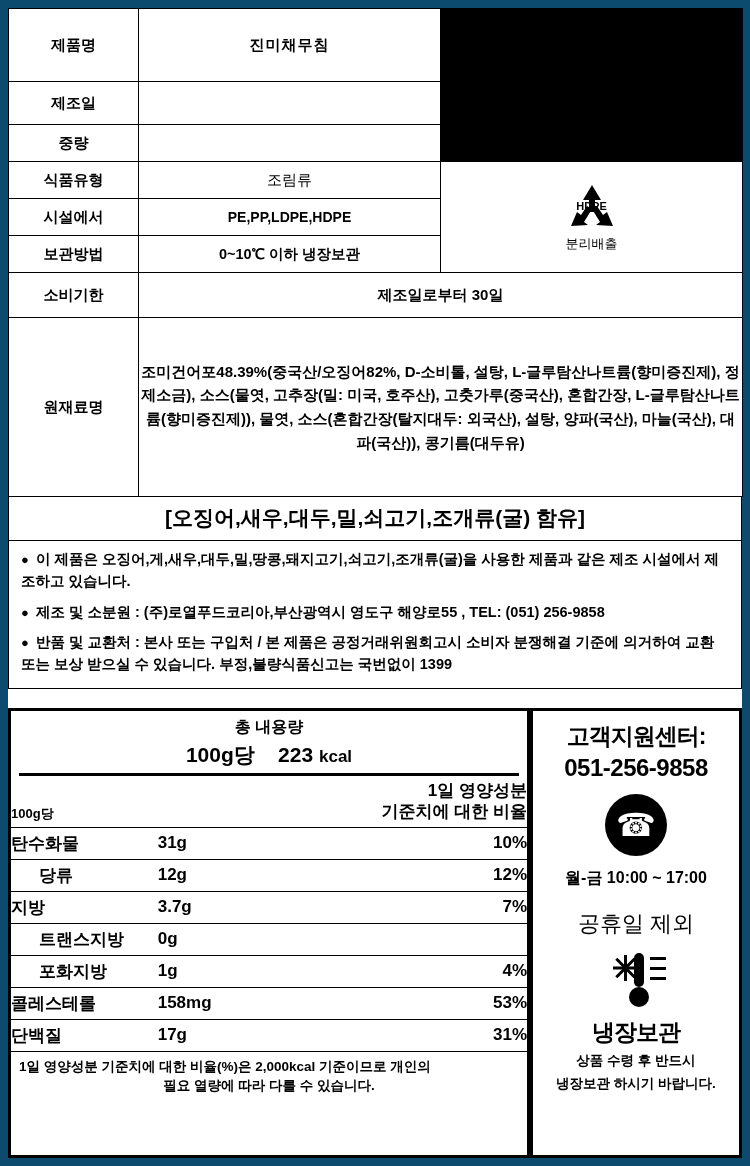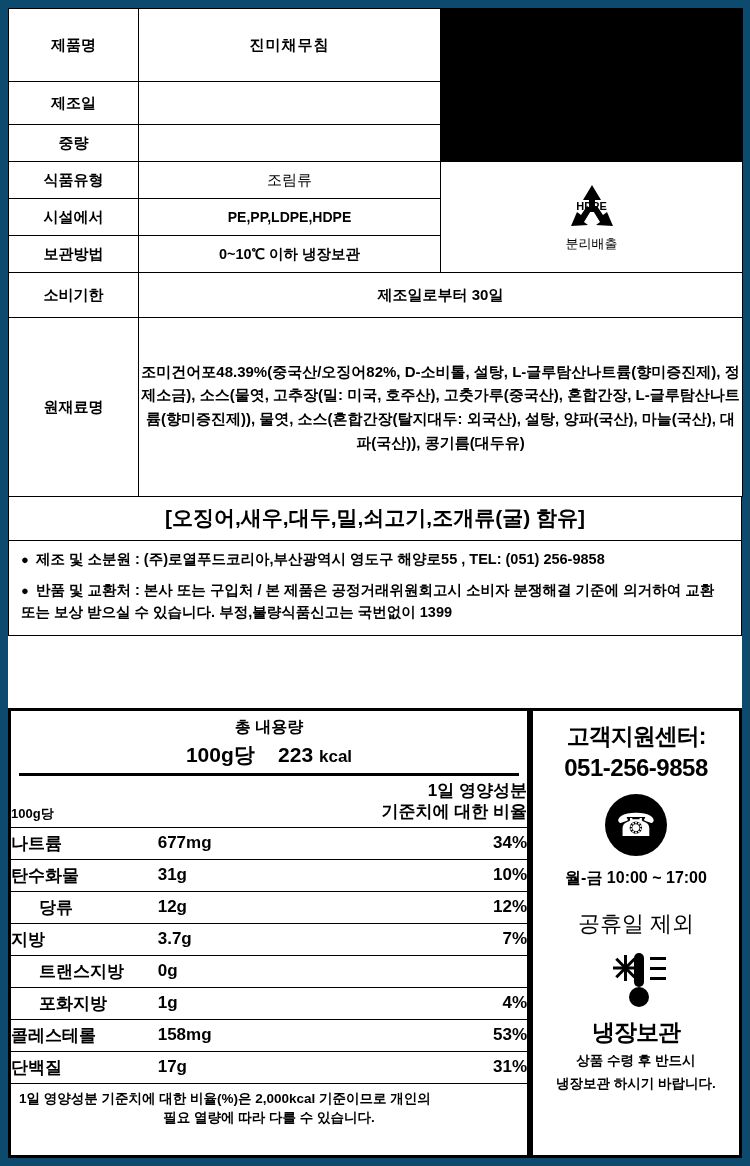--- a/index.html
+++ b/index.html
@@ -377,20 +377,24 @@
           <td class="ingredients" colspan="2">조미건어포48.39%(중국산/오징어82%, D-소비톨, 설탕, L-글루탐산나트륨(향미증진제), 정제소금), 소스(물엿, 고추장(밀: 미국, 호주산), 고춧가루(중국산), 혼합간장, L-글루탐산나트륨(향미증진제)), 물엿, 소스(혼합간장(탈지대두: 외국산), 설탕, 양파(국산), 마늘(국산), 대파(국산)), 콩기름(대두유)</td>
         </tr>
       </tbody>
     </table>
 
     <div class="allergy-bar">[오징어,새우,대두,밀,쇠고기,조개류(굴) 함유]</div>
 
     <div class="notes">
       <div class="note-line">
         <span class="bullet">●</span>
+        <span>이 제품은 오징어,게,새우,대두,밀,땅콩,돼지고기,쇠고기,조개류(굴)을  사용한 제품과 같은 제조 시설에서 제조하고 있습니다.</span>
+      </div>
+      <div class="note-line">
+        <span class="bullet">●</span>
         <span>제조 및 소분원 : (주)로열푸드코리아,부산광역시 영도구 해양로55 , TEL: (051) 256-9858</span>
       </div>
       <div class="note-line">
         <span class="bullet">●</span>
         <span>반품 및 교환처 : 본사 또는 구입처 / 본 제품은 공정거래위원회고시 소비자 분쟁해결 기준에 의거하여 교환 또는 보상 받으실 수 있습니다. 부정,불량식품신고는 국번없이 1399</span>
       </div>
     </div>
   </div>
 
   <div class="bottom">
@@ -418,25 +422,20 @@
         <tbody>
           <tr class="hdr-row">
             <td class="nname hdr-left" style="vertical-align:bottom">100g당</td>
             <td class="nval"></td>
             <td class="npct">
               <div>1일 영양성분</div>
               <div>기준치에 대한 비율</div>
             </td>
           </tr>
 
-          <tr>
-            <td class="nname">나트륨</td>
-            <td class="nval">677mg</td>
-            <td class="npct">34%</td>
-          </tr>
           <tr>
             <td class="nname">탄수화물</td>
             <td class="nval">31g</td>
             <td class="npct">10%</td>
           </tr>
           <tr>
             <td class="nname sub1">당류</td>
             <td class="nval">12g</td>
             <td class="npct">12%</td>
           </tr>

